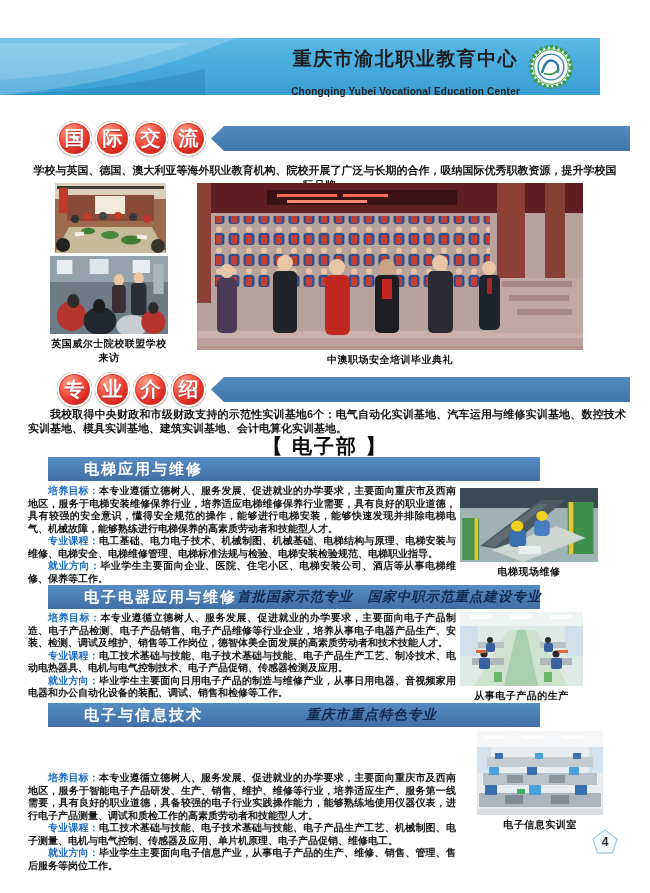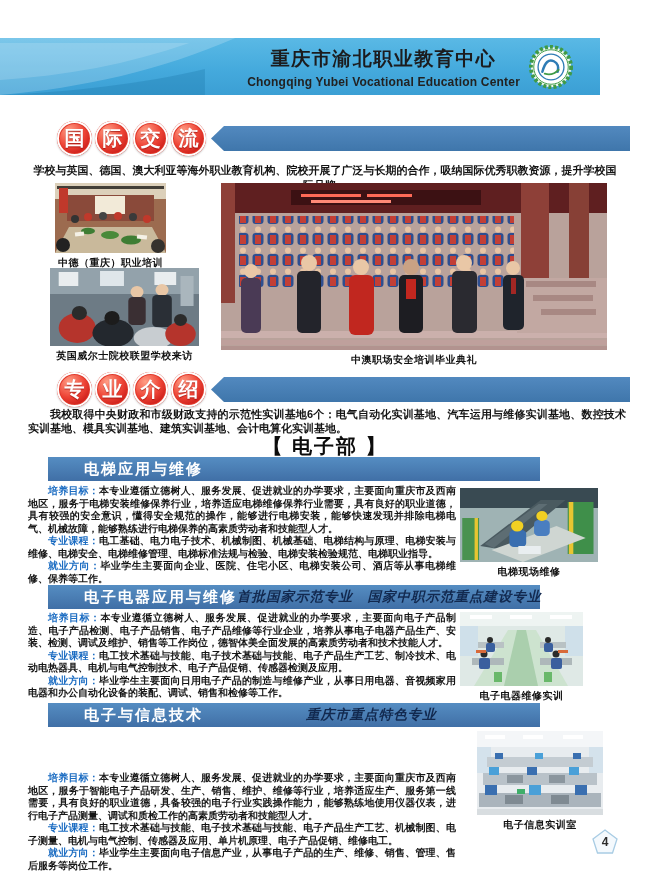--- a/index.html
+++ b/index.html
@@ -6,21 +6,21 @@
   .page{
     position:relative;width:650px;height:893px;background:#fff;overflow:hidden;
     font-family:"Liberation Sans","DejaVu Sans",sans-serif;
   }
   
   .banner{position:absolute;left:0;top:38px;width:600px;height:57px;
     background:linear-gradient(180deg,#5ab9e5 0%,#45aadd 55%,#3b9fd4 100%);}
   .banner .swoosh{position:absolute;left:0;top:0;width:100%;height:100%;display:block;}
   .school-names{position:absolute;right:80px;top:8px;text-align:center;color:#1c1c1e;}
   .school-cn{font-size:19px;font-weight:bold;letter-spacing:1.5px;white-space:nowrap;}
-  .school-en{font-size:12px;font-weight:bold;letter-spacing:.2px;margin-top:3px;white-space:nowrap;color:#222;}
+  .school-en{font-size:10px;font-weight:bold;letter-spacing:.2px;margin-top:14px;white-space:nowrap;color:#222;}
   .logo{position:absolute;right:26px;top:6px;width:46px;height:46px;}
 
   
   .badge-row{position:absolute;left:57px;right:20px;display:flex;align-items:center;}
   #row-intl{top:121px;} #row-majors{top:372px;}
   .badge{width:35px;height:35px;border-radius:50%;flex:0 0 auto;margin-right:3px;
     background:radial-gradient(circle at 35% 28%,#ff9d85 0%,#ee4436 45%,#bd0c0c 85%);
     box-shadow:inset 0 0 0 2px #ffffff, inset 0 0 0 3px #e03a2c, 0 1px 2px rgba(0,0,0,.25);
     color:#fff;font-size:20px;font-weight:bold;display:flex;align-items:center;justify-content:center;
     text-shadow:0 1px 1px rgba(130,0,0,.6);}
@@ -35,22 +35,22 @@
     color:#141414;line-height:14px;text-align:justify;text-indent:2em;}
   .dept-title{position:absolute;left:0;right:0;top:433px;text-align:center;
     font-size:20px;font-weight:bold;color:#0c0c0c;letter-spacing:2px;}
 
   
   .figure{position:absolute;}
   .figure .img{display:block;width:100%;background:#dcdcdc;}
   .figure .img svg{display:block;width:100%;height:100%;}
   .figcap{font-size:10px;font-weight:bold;color:#111;text-align:center;margin-top:3px;letter-spacing:.5px;}
   #fig-sign{left:55px;top:183px;width:111px;} #fig-sign .img{height:70px;}
-  #fig-wales{left:50px;top:268px;width:149px;} #fig-wales .img{height:78px;}
-  #fig-grad{left:197px;top:183px;width:386px;margin-left:24px;} #fig-grad .img{height:167px;}
+  #fig-wales{left:50px;top:256px;width:118px;} #fig-wales .img{height:78px;}
+  #fig-grad{left:197px;top:183px;width:386px;} #fig-grad .img{height:167px;}
   #fig-elev{left:460px;top:488px;width:138px;} #fig-elev .img{height:74px;}
   #fig-shop{left:460px;top:612px;width:123px;} #fig-shop .img{height:74px;}
   #fig-lab{left:458px;top:731px;width:126px;padding-left:19px;} #fig-lab .img{height:84px;}
 
   
   .secbar{position:absolute;left:48px;width:492px;height:24px;display:flex;align-items:center;
     background:linear-gradient(180deg,#558dc2,#406fa6);color:#fff;}
   .secbar .t{margin-left:36px;font-size:15px;font-weight:bold;letter-spacing:2px;white-space:nowrap;}
   .secbar .sub{flex:1;text-align:center;font-family:Liberation Sans, sans-serif;
     font-style:italic;font-weight:bold;color:#12294f;font-size:13.5px;letter-spacing:1px;white-space:nowrap;}
@@ -278,21 +278,21 @@
         <circle cx="24" cy="42" r="3.5" fill="#2b2b2b"></circle>
           <rect x="19" y="46" width="11" height="11" rx="2" fill="#3a5f9e"></rect>
         <circle cx="96" cy="42" r="3.5" fill="#2b2b2b"></circle>
           <rect x="91" y="46" width="11" height="11" rx="2" fill="#3a5f9e"></rect>
         <rect x="34" y="60" width="8" height="10" fill="#69b86a"></rect>
         <rect x="84" y="60" width="8" height="10" fill="#69b86a"></rect>
         <rect x="16" y="38" width="10" height="3" fill="#d86a3a"></rect>
         <rect x="98" y="38" width="10" height="3" fill="#d86a3a"></rect>
       </svg>
     </div>
-    <div class="figcap">电子电器维修实训</div>
+    <div class="figcap">从事电子产品的生产</div>
   </div>
 
   <div class="secbar" id="bar-3">
     <span class="t">电子与信息技术</span>
     <span class="sub">重庆市重点特色专业</span>
   </div>
   <div class="secbody" id="body-3">
     <p><span class="lbl">培养目标：</span><span>本专业遵循立德树人、服务发展、促进就业的办学要求，主要面向重庆市及西南地区，服务于智能电子产品研发、生产、销售、维护、维修等行业，培养适应生产、服务第一线需要，具有良好的职业道德，具备较强的电子行业实践操作能力，能够熟练地使用仪器仪表，进行电子产品测量、调试和质检工作的高素质劳动者和技能型人才。</span></p>
     <p><span class="lbl">专业课程：</span><span>电工技术基础与技能、电子技术基础与技能、电子产品生产工艺、机械制图、电子测量、电机与电气控制、传感器及应用、单片机原理、电子产品促销、维修电工。</span></p>
     <p><span class="lbl">就业方向：</span><span>毕业学生主要面向电子信息产业，从事电子产品的生产、维修、销售、管理、售后服务等岗位工作。</span></p>

